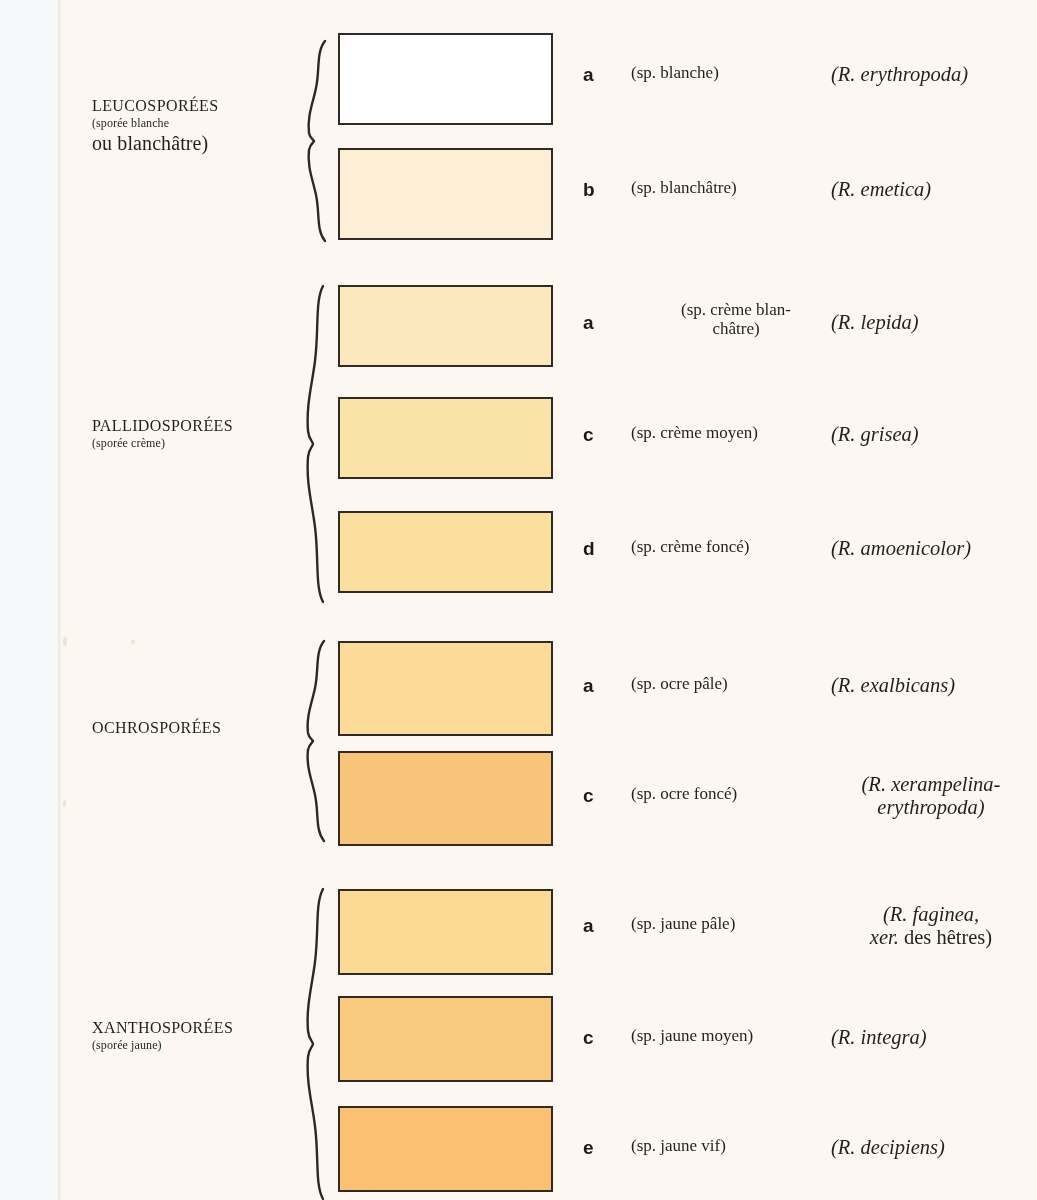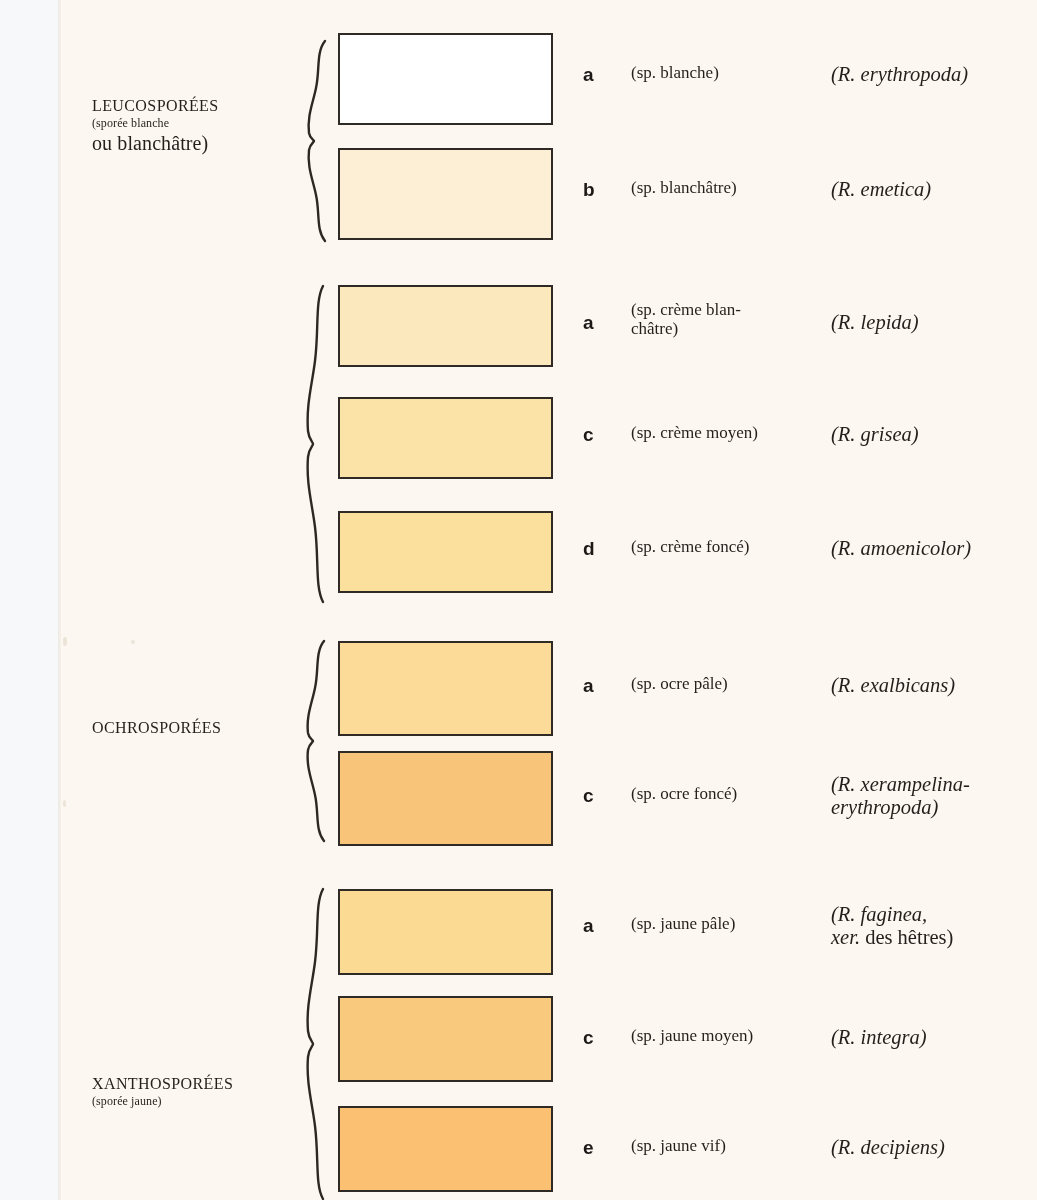--- a/index.html
+++ b/index.html
@@ -115,21 +115,21 @@
   .species {
     position: absolute;
     left: 248px;
     top: -14px;
     font-size: 20.5px;
     font-style: italic;
     line-height: 1.14;
     width: 200px;
   }
   .species .upright { font-style: normal; }
-  .descr.two-line, .species.two-line { top: -25px; }
+  .descr.two-line, .species.two-line { top: -25px; text-align: center; }
 </style>
 </head>
 <body>
 
 <div id="page-sheet"></div>
 <div id="scan-left-margin"></div>
 <div id="scan-gutter-line"></div>
 <div id="scan-speck-a"></div>
 <div id="scan-speck-b"></div>
 <div id="scan-speck-c"></div>
@@ -157,20 +157,22 @@
   <div class="swatch" style="top:148px;height:88px;background:#fcefd5"></div>
   <div class="row-label" style="top:192px">
     <span class="letter">b</span>
     <span class="descr">(sp. blanchâtre)</span>
     <span class="species">(R. emetica)</span>
   </div>
 </div>
 
 <div class="group">
   <div class="group-title" style="top:416px">
+    <span class="title-main">PALLIDOSPORÉES</span>
+    <span class="title-sub">(sporée crème)</span>
   </div>
 
   <div class="brace" style="top:285px">
     <svg width="32" height="318" viewBox="0 0 32 318">
       <path d="M20 1 C12 16, 16 44, 12 76 C9 100, 3 120, 5 146 C6 155, 10 157, 10 159 C10 161, 6 163, 5 172 C3 198, 9 218, 12 242 C16 274, 12 302, 20 317" fill="none" stroke="#2e2823" stroke-width="2.4" stroke-linecap="round"></path>
     </svg>
   </div>
 
   <div class="swatch" style="top:285px;height:78px;background:#fbe8bd"></div>
   <div class="row-label" style="top:325px">
@@ -220,21 +222,21 @@
     <span class="letter">c</span>
     <span class="descr">(sp. ocre foncé)</span>
     <span class="species two-line">
       <span>(R. xerampelina-</span><br>
       <span>erythropoda)</span>
     </span>
   </div>
 </div>
 
 <div class="group">
-  <div class="group-title" style="top:1074px">
+  <div class="group-title" style="top:1018px">
     <span class="title-main">XANTHOSPORÉES</span>
     <span class="title-sub">(sporée jaune)</span>
   </div>
 
   <div class="brace" style="top:888px">
     <svg width="32" height="312" viewBox="0 0 32 312">
       <path d="M20 1 C12 16, 16 42, 12 74 C9 98, 3 118, 5 143 C6 152, 10 154, 10 156 C10 158, 6 160, 5 169 C3 194, 9 214, 12 238 C16 270, 12 297, 20 311" fill="none" stroke="#2e2823" stroke-width="2.4" stroke-linecap="round"></path>
     </svg>
   </div>
 

